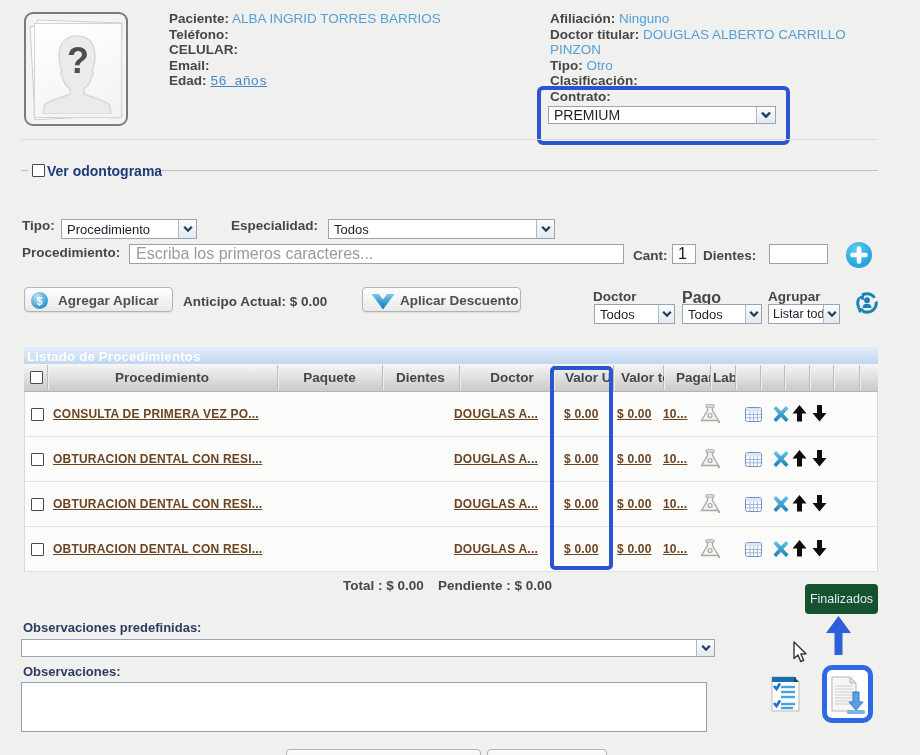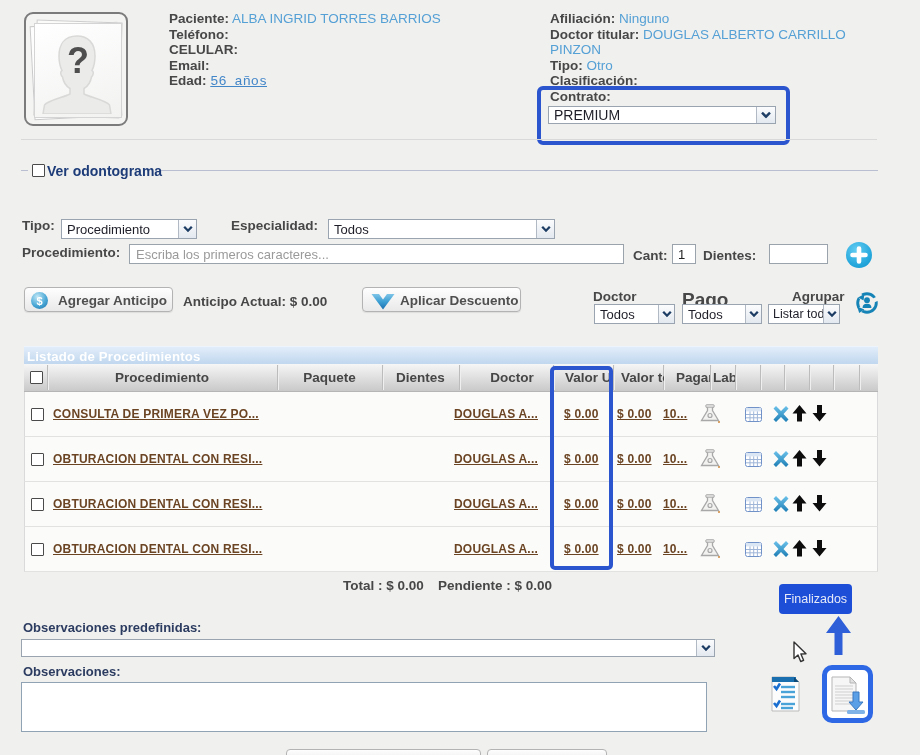--- a/index.html
+++ b/index.html
@@ -6,21 +6,21 @@
 body{width:920px;height:755px;overflow:hidden;background:#f0f0ef;font-family:"Liberation Sans",sans-serif;}
 #page{position:relative;width:920px;height:755px;background:#f0f0ef;overflow:hidden;}
 .abs{position:absolute;}
 .lbl{font-weight:bold;color:#474747;}
 .val{color:#55a0d5;}
 .navy{font-weight:bold;color:#1d3c78;}
 .sel{position:absolute;background:#fff;border:1px solid #9aa4b0;box-sizing:border-box;font-size:13px;color:#1e1e28;}
 .sel .st{position:absolute;left:5px;top:50%;transform:translateY(-50%);white-space:nowrap;}
 .sel .arr{position:absolute;right:0;top:0;bottom:0;width:17px;background:linear-gradient(#fbfcfd,#e3e9f0);border-left:1px solid #b0b9c4;}
 .sel .arr svg{position:absolute;left:50%;top:50%;transform:translate(-50%,-50%);}
-.inp{position:absolute;background:#fff;border:1px solid #9aa2ab;box-sizing:border-box;font-size:13px;color:#222;}
+.inp{position:absolute;background:#fff;border:1px solid #9aa2ab;box-sizing:border-box;font-size:16px;color:#222;}
 .cb{position:absolute;width:11px;height:11px;background:#fff;border:1px solid #4a4a4a;border-radius:1px;box-sizing:content-box;}
 .btn{position:absolute;box-sizing:border-box;border:1px solid #b3b3b3;border-radius:4px;background:linear-gradient(#fefefe,#e9e9e9);box-shadow:0 1px 1px rgba(0,0,0,0.08);}
 .btn .tx{position:absolute;top:50%;transform:translateY(-50%);font-weight:bold;color:#4f4f4f;font-size:13.5px;white-space:nowrap;}
 .brown{font-weight:bold;color:#6b4423;text-decoration:underline;font-size:12px;letter-spacing:0.2px;white-space:nowrap;}
 .annot{position:absolute;border:4px solid #2b54cf;border-radius:6px;box-sizing:border-box;}
 .selN .arr{width:15px;}
 .hsep{position:absolute;top:1px;bottom:1px;width:1px;background:#bcbcbc;border-right:1px solid #efefef;}
 .hl{position:absolute;top:6px;font-weight:bold;color:#464646;font-size:13.5px;white-space:nowrap;overflow:hidden;}
 .trow{position:absolute;left:0;width:854px;height:45px;background:#fbfbfa;border-bottom:1px solid #e2e2e1;box-sizing:border-box;border-left:1px solid #dadada;border-right:1px solid #dadada;}
 .rc{position:absolute;top:15px;}
@@ -107,39 +107,39 @@
   <svg class="abs" style="left:0;top:0;" width="26" height="26" viewBox="0 0 26 26">
         <path d="M13 6.5 V19.5 M6.5 13 H19.5" stroke="#ffffff" stroke-width="4.6" stroke-linecap="round"></path>
       </svg>
 </div>
 
 <div class="btn" style="left:24px;top:287px;width:149px;height:25px;">
   <span class="abs" style="left:6px;top:4px;width:17px;height:17px;border-radius:50%;background:radial-gradient(circle at 38% 28%,#bfe6f5,#4aa8d6 55%,#1c6fa8);"></span>
   <svg class="abs" style="left:6px;top:4px;" width="17" height="17" viewBox="0 0 17 17">
         <text x="8.5" y="12.5" font-size="11" font-weight="bold" fill="#fff" text-anchor="middle" font-family="Liberation Sans">$</text>
       </svg>
-  <span class="tx" style="left:33px;">Agregar Anticipo</span>
+  <span class="tx" style="left:33px;">Agregar Aplicar</span>
 </div>
 <div class="abs lbl" style="left:183px;top:294px;font-size:13.5px;">Anticipo Actual: $ 0.00</div>
 <div class="btn" style="left:362px;top:287px;width:159px;height:25px;">
   <svg class="abs" style="left:7px;top:4px;" width="26" height="20" viewBox="0 0 26 20">
     <defs>
           <linearGradient id="chg" x1="0" y1="0" x2="0" y2="1">
             <stop offset="0" stop-color="#7fc4e8"></stop>
             <stop offset="0.5" stop-color="#3d9fd3"></stop>
             <stop offset="1" stop-color="#1b6fae"></stop>
           </linearGradient>
         </defs>
     <path d="M1.5 2 L9 2 L13 7.5 L17 2 L24.5 2 L13 17.5 Z" fill="url(#chg)"></path>
   </svg>
   <span class="tx" style="left:37px;">Aplicar Descuento</span>
 </div>
 <div class="abs lbl" style="left:593px;top:289px;font-size:13.5px;">Doctor</div>
-<div class="abs lbl" style="left:682px;top:289px;font-size:19px;">Pago</div>
-<div class="abs lbl" style="left:768px;top:289px;font-size:13.5px;margin-left:24px;">Agrupar</div>
+<div class="abs lbl" style="left:682px;top:289px;font-size:16px;">Pago</div>
+<div class="abs lbl" style="left:768px;top:289px;font-size:13.5px;">Agrupar</div>
 <div class="sel selN" style="left:594px;top:304px;width:81px;height:20px;">
   <span class="st">Todos</span>
   <span class="arr">
         <svg width="10" height="7" viewBox="0 0 10 7">
           <path d="M1.2 1.2 L5 5.2 L8.8 1.2" stroke="#1e3d64" stroke-width="2.3" fill="none"></path>
         </svg>
       </span>
 </div>
 <div class="sel selN" style="left:682px;top:304px;width:80px;height:20px;">
   <span class="st">Todos</span>
@@ -337,21 +337,21 @@
         </svg>
     <svg class="icoar" style="left:787px;" width="15" height="17" viewBox="0 0 15 17">
           <path d="M7.5 16.5 L14.5 8 L10 8 L10 0 L5 0 L5 8 L0.5 8 Z" fill="#0d0d0d"></path>
         </svg>
   </div>
 </div>
 
 <div class="abs lbl" style="left:343px;top:578px;font-size:13.5px;">Total : $ 0.00</div>
 <div class="abs lbl" style="left:438px;top:578px;font-size:13.5px;">Pendiente : $ 0.00</div>
 
-<div class="abs" style="left:779px;top:584px;width:73px;height:30px;background:#1d4ed8;border-radius:4px;">
+<div class="abs" style="left:805px;top:584px;width:73px;height:30px;background:#14532d;border-radius:4px;">
   <span style="position:absolute;left:50%;top:50%;transform:translate(-50%,-50%);color:#e7eaf8;font-size:12.5px;">Finalizados</span>
 </div>
 <svg class="abs" style="left:824px;top:616px;" width="29" height="41" viewBox="0 0 29 41">
   <path d="M14.5 0 L27 17 L18.5 17 L18.5 39 L10.5 39 L10.5 17 L2 17 Z" fill="#2e5fd8"></path>
 </svg>
 <svg class="abs" style="left:791px;top:641px;" width="19" height="23" viewBox="0 0 19 23">
   <path d="M3 1 L3 17.5 L7 14 L9.7 20.5 L12.6 19.3 L9.9 13 L15 12.7 Z" fill="#ffffff" stroke="#333333" stroke-width="1.4" stroke-linejoin="round"></path>
 </svg>
 
 <div class="abs navy" style="left:23px;top:620px;font-size:13px;color:#2c3c60;">Observaciones predefinidas:</div>

